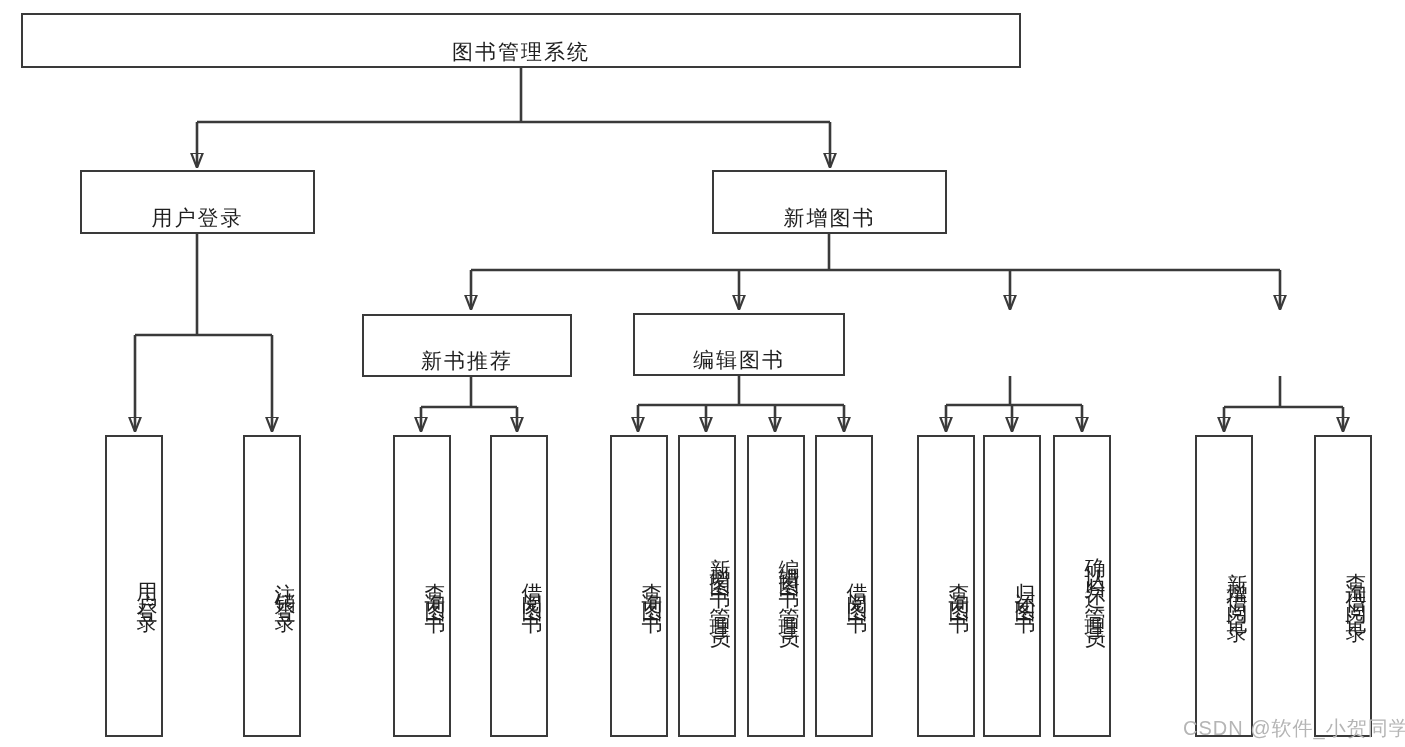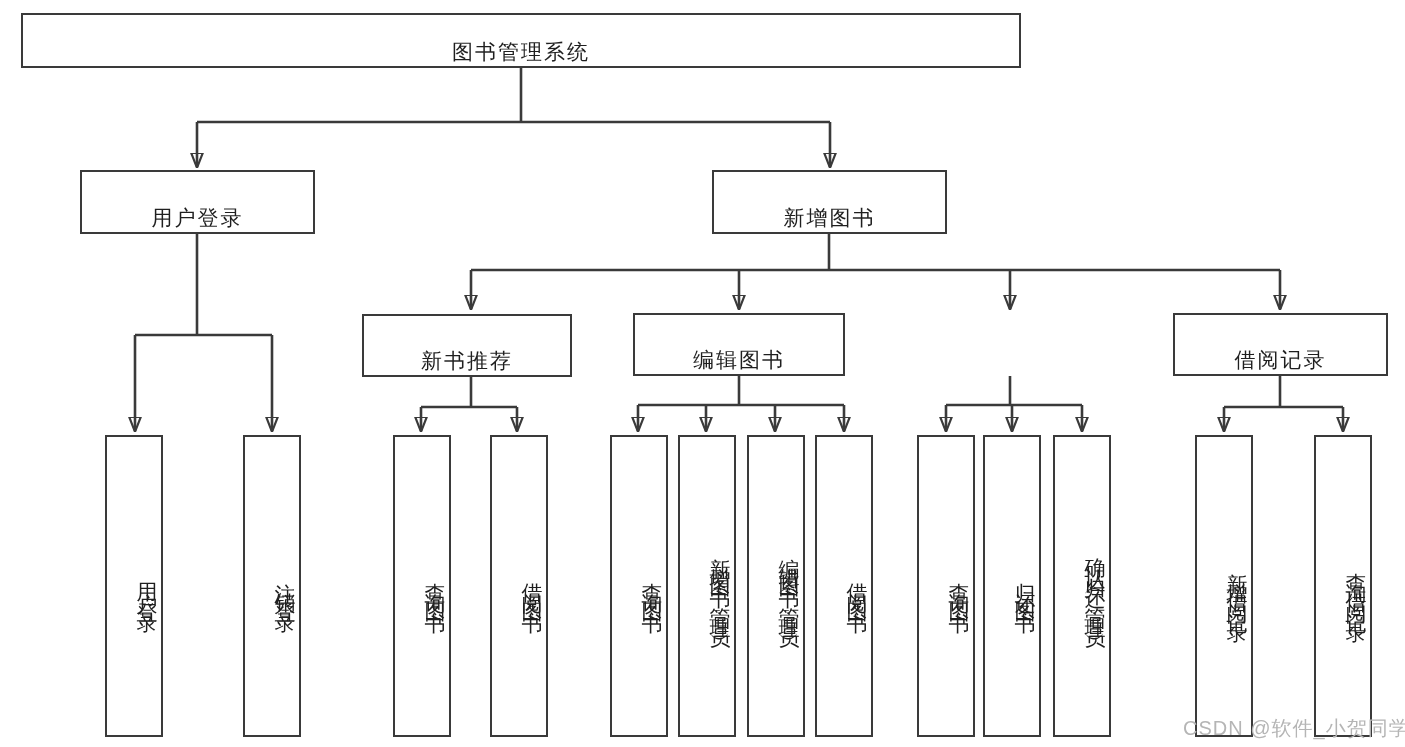--- a/index.html
+++ b/index.html
@@ -149,23 +149,20 @@
   <div class="node n-book-mgmt">
     <span>新增图书</span>
   </div>
 
   <div class="node n-new-book">
     <span>新书推荐</span>
   </div>
   <div class="node n-book-borrow">
     <span>编辑图书</span>
   </div>
-  <div class="node n-borrow-records">
-    <span>借阅记录</span>
-  </div>
 
   <div class="node v-node leaf n-l-user-login">
     <span>用户登录</span>
   </div>
   <div class="node v-node leaf n-l-logout">
     <span>注销登录</span>
   </div>
 
   <div class="node v-node leaf n-l-query1">
     <span>查询图书</span>

